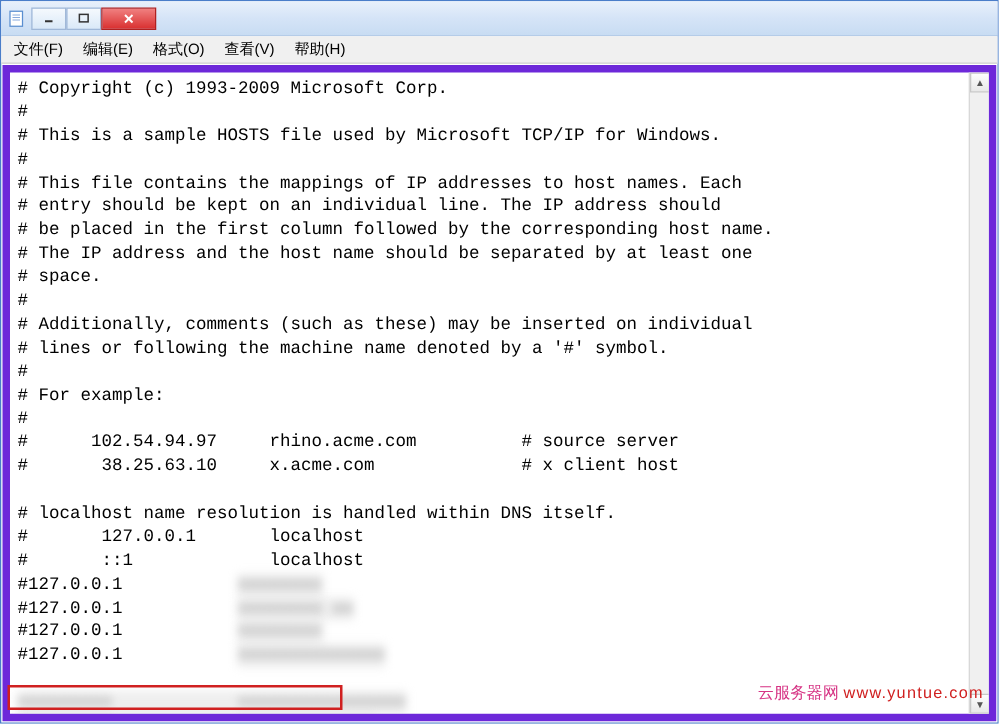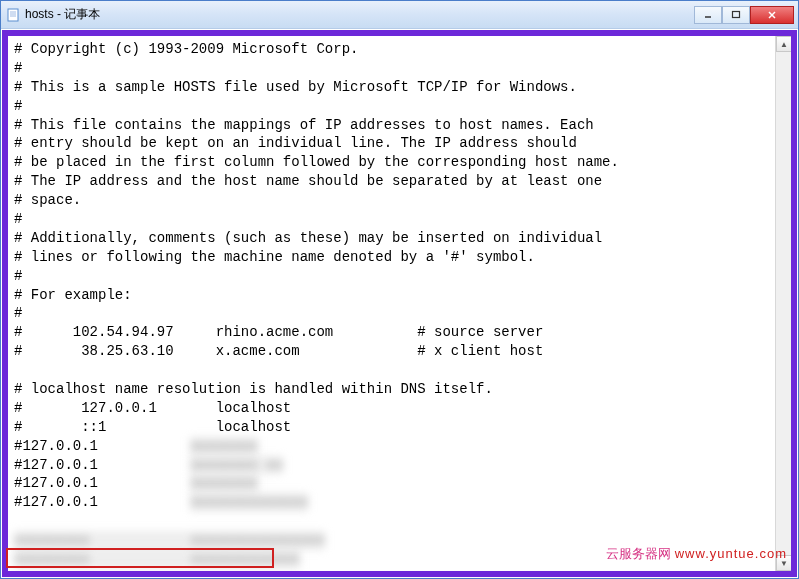--- a/index.html
+++ b/index.html
@@ -144,41 +144,47 @@
 
   <div class="titlebar">
     <span class="titlebar-icon">
       <svg width="14" height="14" viewBox="0 0 14 14">
           <rect x="2" y="1" width="10" height="12" fill="#fff" stroke="#5a8ed0" stroke-width="1"></rect>
           <line x1="4" y1="4" x2="10" y2="4" stroke="#88aadd" stroke-width="0.8"></line>
           <line x1="4" y1="6" x2="10" y2="6" stroke="#88aadd" stroke-width="0.8"></line>
           <line x1="4" y1="8" x2="10" y2="8" stroke="#88aadd" stroke-width="0.8"></line>
         </svg>
     </span>
-    <span class="title-text">hosts - 记事本</span>
     <div class="window-controls">
       <div class="win-btn">
           <svg width="10" height="10">
             <line x1="2" y1="7" x2="8" y2="7" stroke="#333" stroke-width="1.5"></line>
           </svg>
         </div>
       <div class="win-btn">
           <svg width="10" height="10">
             <rect x="1.5" y="1.5" width="7" height="6" fill="none" stroke="#333" stroke-width="1.2"></rect>
           </svg>
         </div>
       <div class="win-btn close">
           <svg width="10" height="10">
             <line x1="2" y1="2" x2="8" y2="8" stroke="#fff" stroke-width="1.5"></line>
             <line x1="8" y1="2" x2="2" y2="8" stroke="#fff" stroke-width="1.5"></line>
           </svg>
         </div>
     </div>
   </div>
 
+  <div class="menubar">
+    <span class="menu-item">文件(F)</span>
+    <span class="menu-item">编辑(E)</span>
+    <span class="menu-item">格式(O)</span>
+    <span class="menu-item">查看(V)</span>
+    <span class="menu-item">帮助(H)</span>
+  </div>
 
   <div class="content-area">
     <div class="text-content"><span># Copyright (c) 1993-2009 Microsoft Corp.</span>
 <span>#</span>
 <span># This is a sample HOSTS file used by Microsoft TCP/IP for Windows.</span>
 <span>#</span>
 <span># This file contains the mappings of IP addresses to host names. Each</span>
 <span># entry should be kept on an individual line. The IP address should</span>
 <span># be placed in the first column followed by the corresponding host name.</span>
 <span># The IP address and the host name should be separated by at least one</span>

